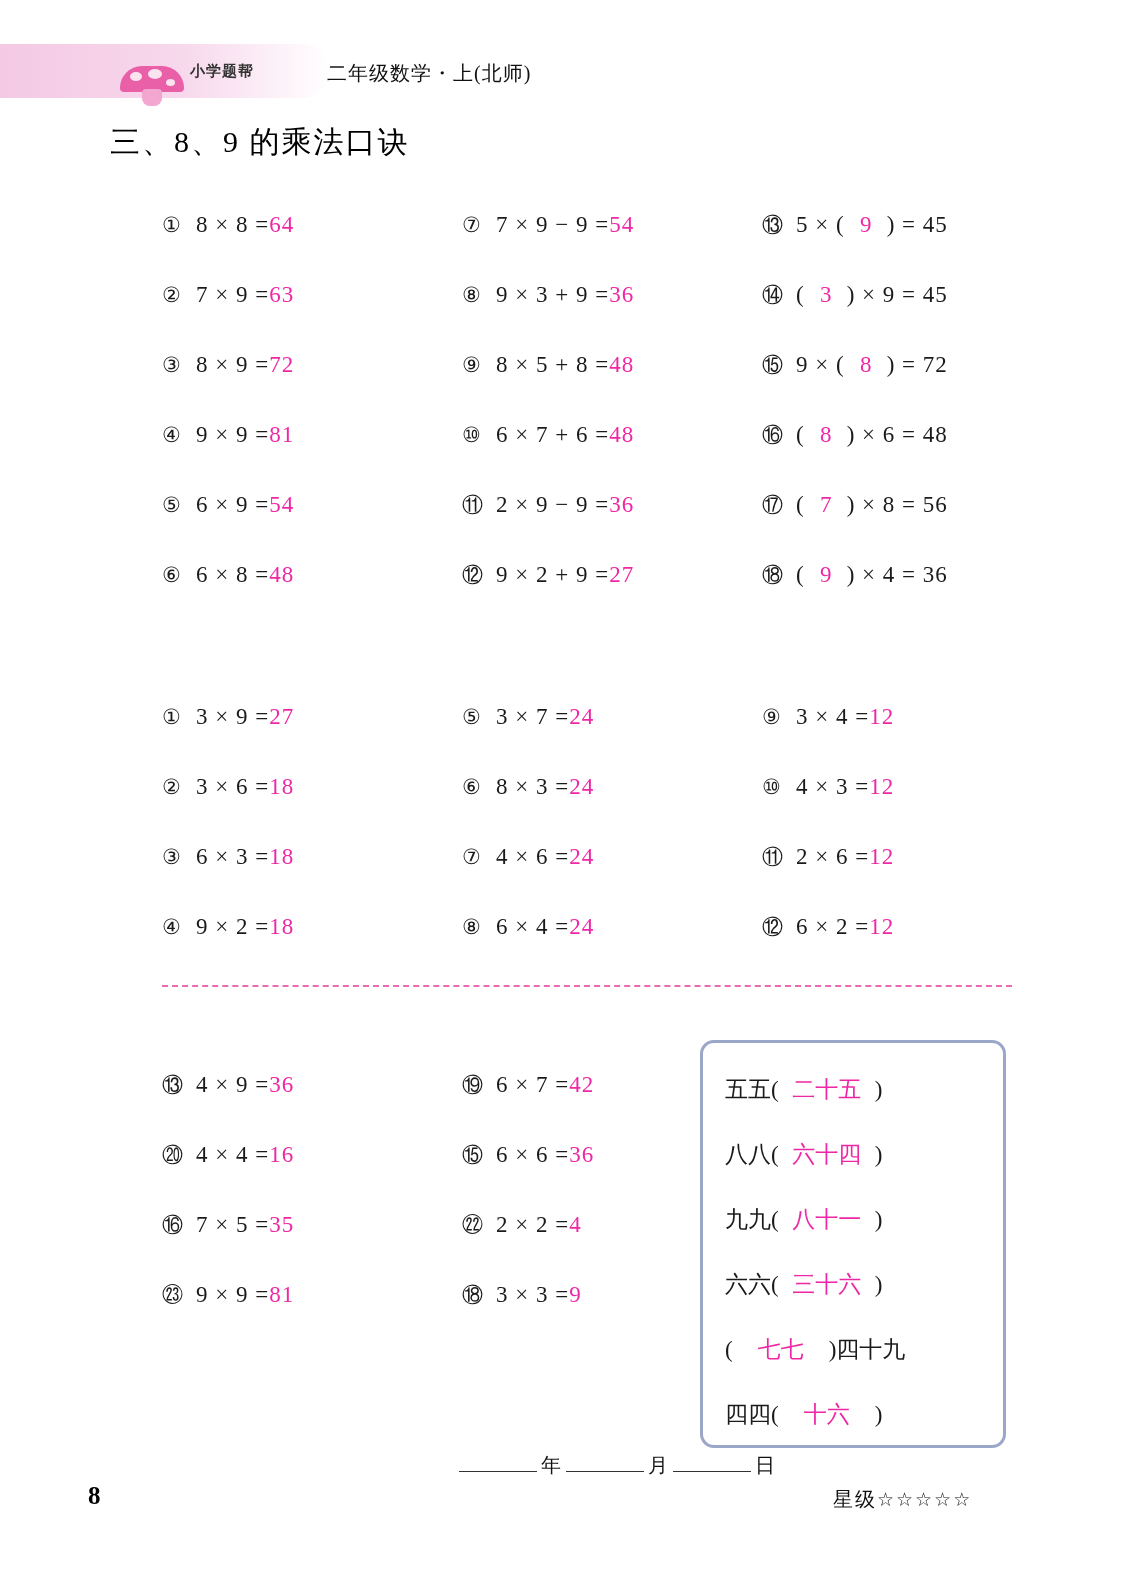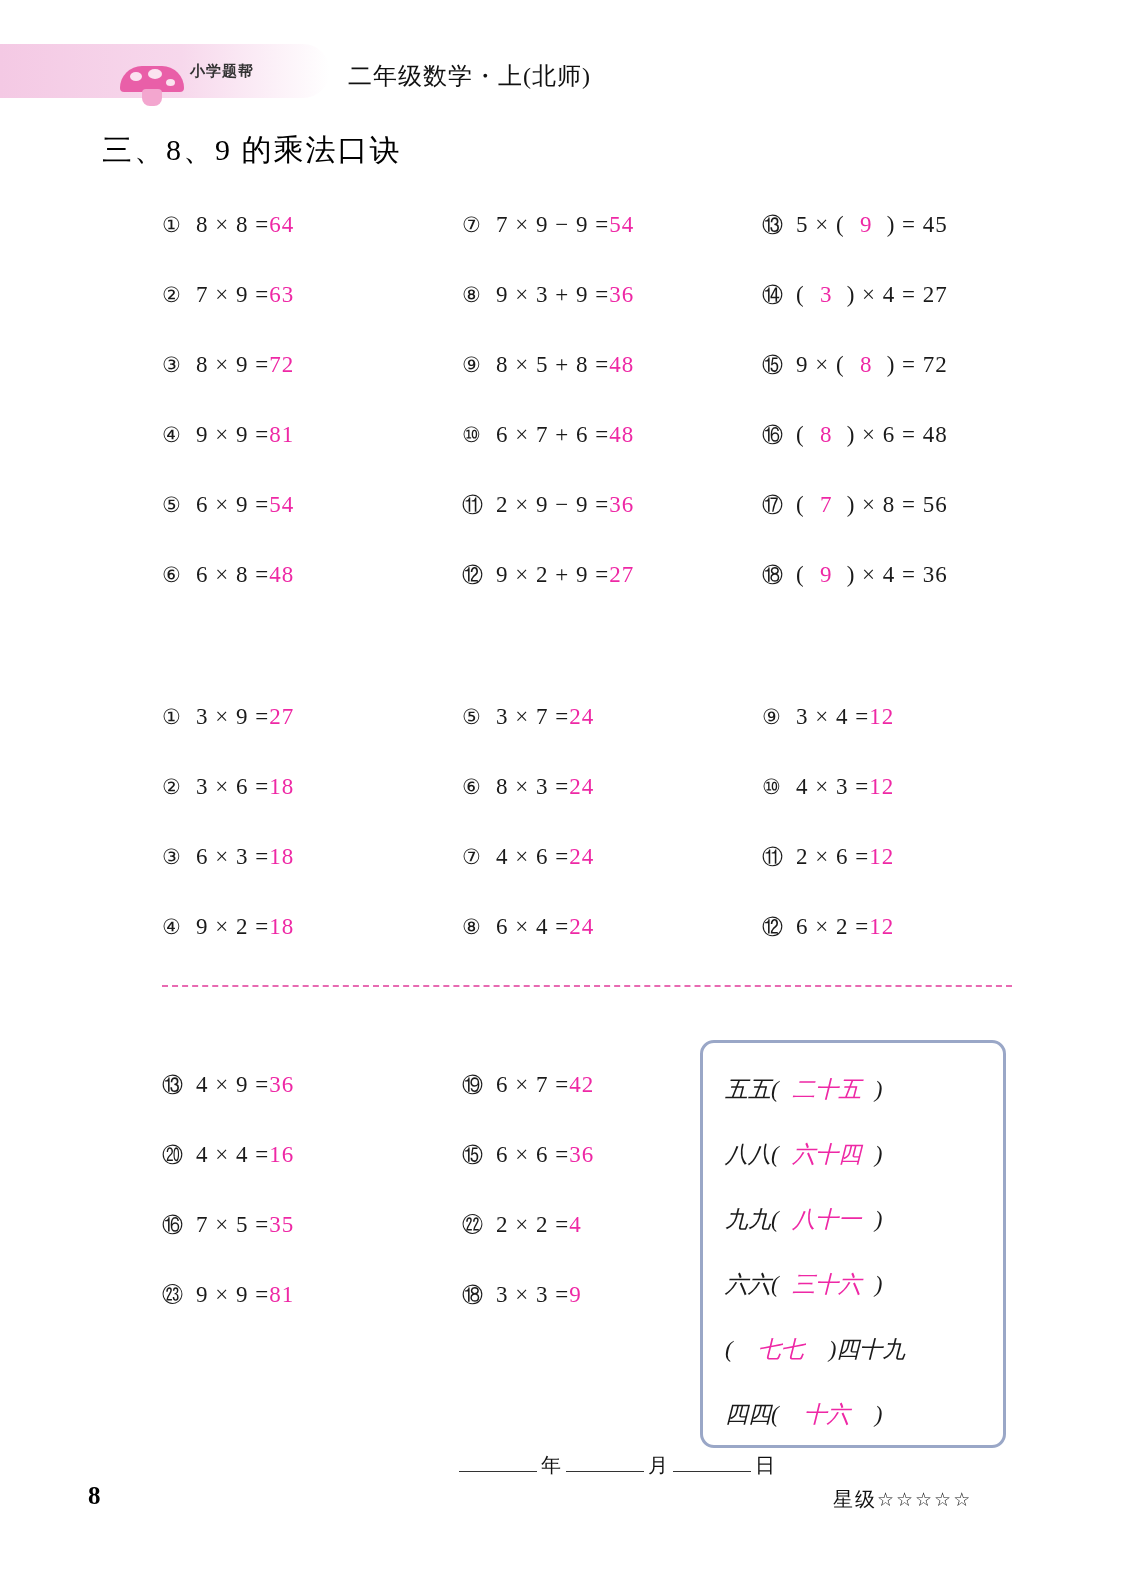--- a/index.html
+++ b/index.html
@@ -76,35 +76,35 @@
     left: 190px;
     font-family: "DejaVu Sans", sans-serif;
     font-size: 15px;
     font-weight: bold;
     color: #333;
     letter-spacing: 1px;
   }
   .book-title {
     position: absolute;
     top: 60px;
-    left: 348px;
-    font-size: 24px;
+    left: 327px;
+    font-size: 20px;
     color: #111;
     letter-spacing: 1px;
   }
   
   .section-title {
     position: absolute;
     font-size: 30px;
     font-weight: normal;
     color: #000;
     letter-spacing: 2px;
     white-space: nowrap;
   }
-  #sec3-title { top: 122px; left: 102px; margin-top: 8px; }
+  #sec3-title { top: 122px; left: 110px; }
   #sec4-title { top: 615px; left: 110px; }
 
   
   .grid {
     position: absolute;
     width: 900px;
   }
   #grid3 { top: 190px; left: 162px; }
   #grid4 { top: 682px; left: 162px; }
   #grid5 { top: 1050px; left: 162px; }
@@ -157,21 +157,20 @@
     position: absolute;
     top: 1040px;
     left: 700px;
     width: 306px;
     height: 408px;
     border: 3px solid #9aa7c7;
     border-radius: 14px;
     background: #ffffff;
     box-sizing: border-box;
     padding: 14px 0 0 0;
-    font-style: italic;
   }
   .ab-row {
     height: 65px;
     display: flex;
     align-items: center;
     padding-left: 22px;
     font-size: 23px;
     white-space: nowrap;
   }
   .ab-fill {
@@ -260,21 +259,21 @@
         </div>
         <div class="cell">
           <span class="num">⑧</span>
           <span class="expr">9 × 3 + 9 = </span>
           <span class="ans">36</span>
         </div>
         <div class="cell">
           <span class="num">⑭</span>
           <span class="expr">( </span>
           <span class="blankans">3</span>
-          <span class="expr"> ) × 4 = 27</span>
+          <span class="expr"> ) × 9 = 45</span>
         </div>
       </div>
       <div class="row">
         <div class="cell">
           <span class="num">③</span>
           <span class="expr">8 × 9 = </span>
           <span class="ans">72</span>
         </div>
         <div class="cell">
           <span class="num">⑨</span>

